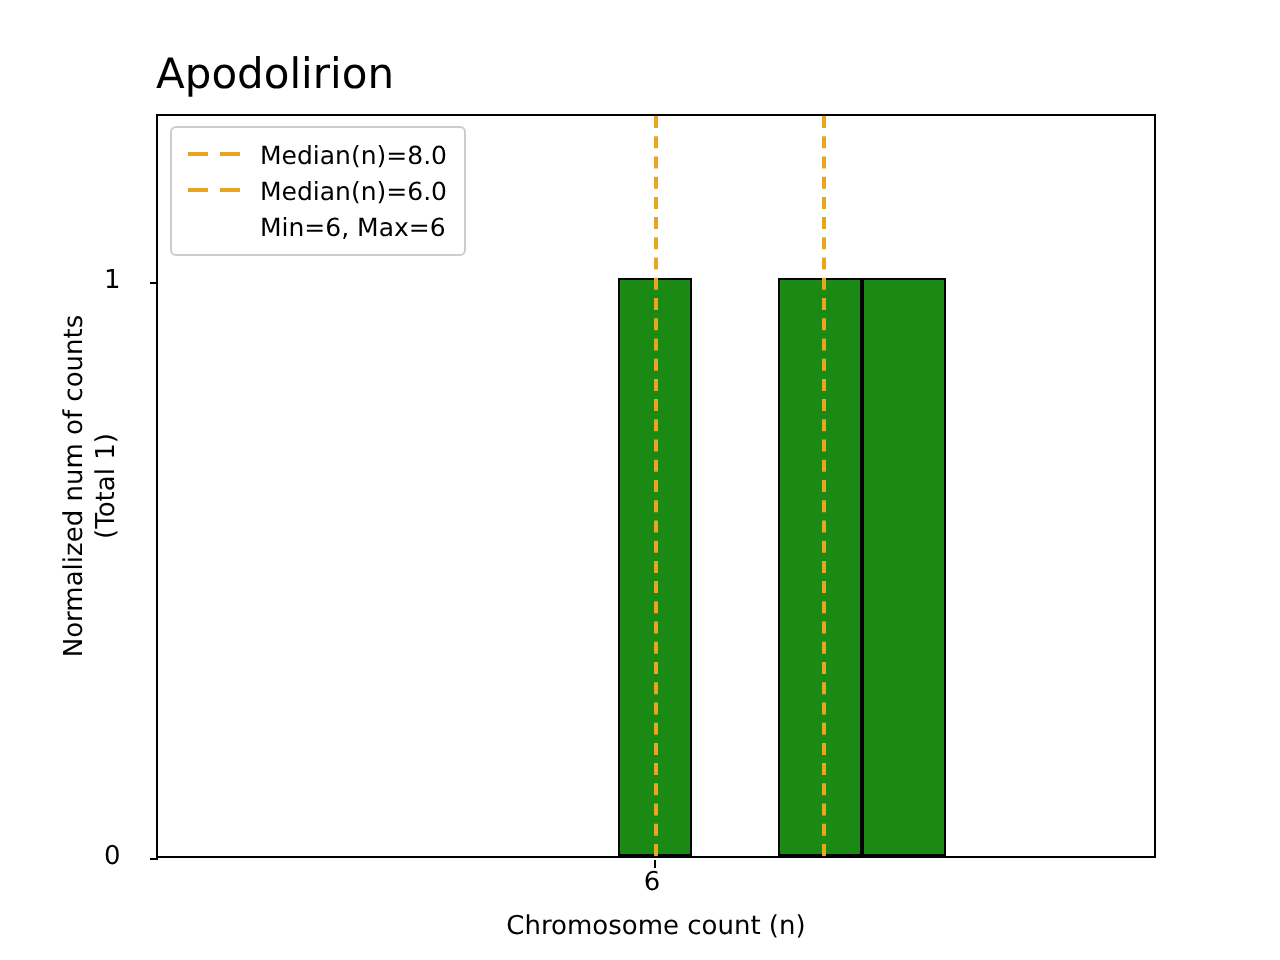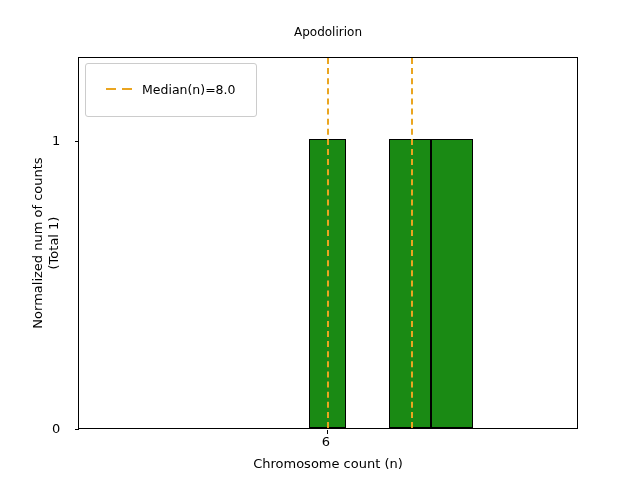--- a/index.html
+++ b/index.html
@@ -15,22 +15,21 @@
     font-family: "DejaVu Sans", sans-serif;
     overflow: hidden;
   }
 
   
   #chart-title {
     position: absolute;
     left: 78px;
     top: 26px;
     width: 500px;
-    text-align: center;
-    font-size: 12px;
+    font-size: 21px;
     color: #000000;
     line-height: 1.1;
     white-space: nowrap;
   }
 
   
   #plot-area {
     position: absolute;
     left: 78px;
     top: 57px;
@@ -135,21 +134,21 @@
     top: 62px;
     border: 1px solid #cccccc;
     border-radius: 3px;
     background: #ffffff;
     padding: 5px 8px 5px 7px;
     box-sizing: border-box;
   }
   .legend-entry {
     display: flex;
     align-items: flex-start;
-    margin: 12px;
+    margin: 0;
     padding: 0;
   }
   .legend-swatch {
     width: 30px;
     min-width: 30px;
     height: 16px;
     position: relative;
     margin-right: 7px;
   }
   .legend-swatch .dash-a,
@@ -208,16 +207,26 @@
     <div id="legend" style="left:6px; top:5px;">
       <div class="legend-entry">
         <span class="legend-swatch">
           <span class="dash-a"></span>
             <span class="dash-b"></span>
         </span>
         <span class="legend-text">
           <span>Median(n)=8.0</span>
         </span>
       </div>
+      <div class="legend-entry">
+        <span class="legend-swatch">
+          <span class="dash-a"></span>
+            <span class="dash-b"></span>
+        </span>
+        <span class="legend-text">
+          <span>Median(n)=6.0</span>
+          <span class="l2">Min=6, Max=6</span>
+        </span>
+      </div>
     </div>
 
   </div>
 </div>
 
 </body></html>

